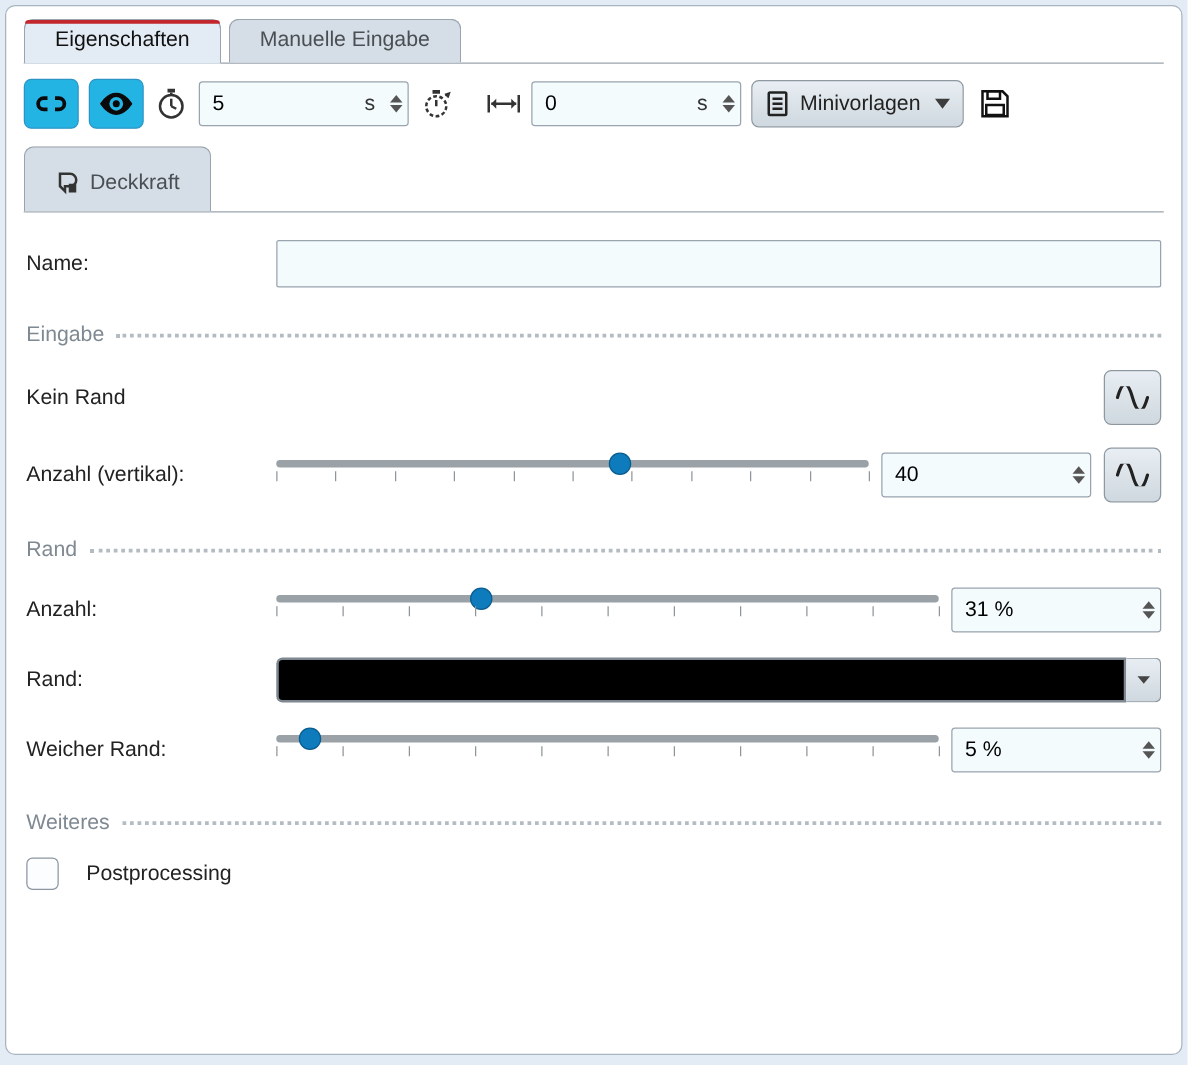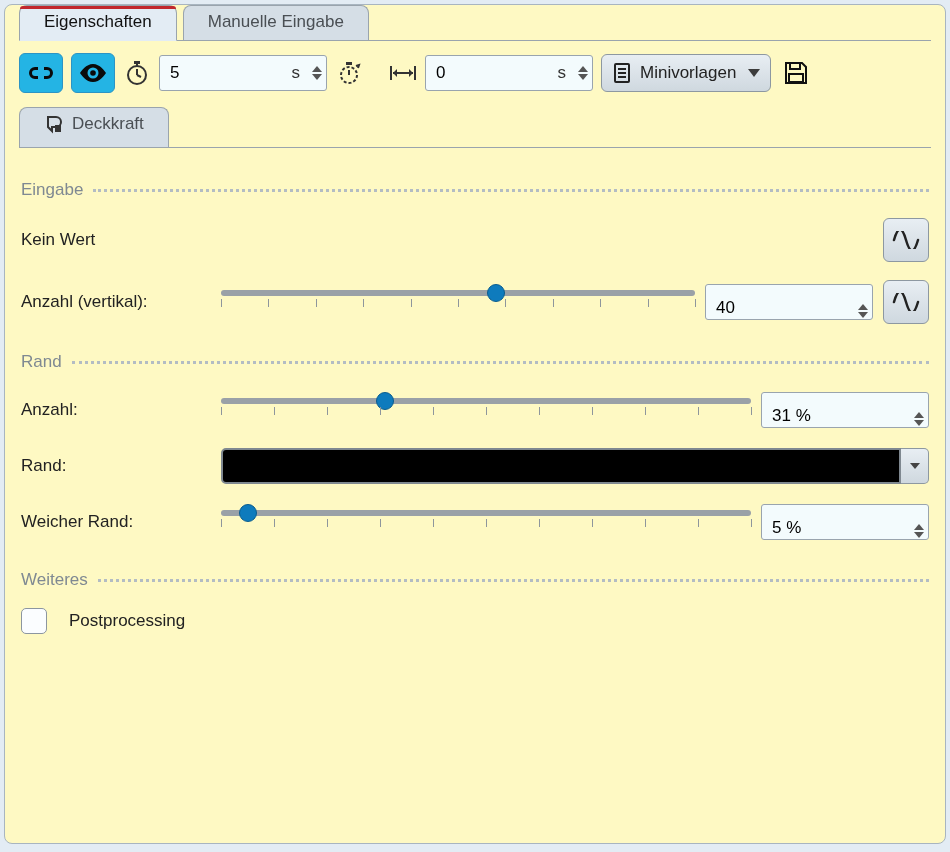--- a/index.html
+++ b/index.html
@@ -10,22 +10,22 @@
     background: #e3ecf4;
     color: #222;
     width: 950px;
     height: 852px;
     overflow: hidden;
   }
   .panel {
     border: 1px solid #a8b5c0;
     border-radius: 8px;
     margin: 4px;
-    padding: 0 14px 14px;
-    background: #fef9c3;
+    padding: 10px 14px 14px;
+    background: #ffffff;
     height: 840px;
   }
 
   
   .tabs { display: flex; align-items: flex-end; border-bottom: 1px solid #9aa4ad; }
   .tab {
     padding: 6px 24px 8px;
     border: 1px solid #9aa4ad;
     background: #d5dee6;
     border-bottom: none;
@@ -40,21 +40,21 @@
     color: #111;
     border-bottom: 1px solid #e3ecf4;
     margin-bottom: -1px;
   }
   .tab.active::before {
     content: "";
     position: absolute; left: 0; right: 0; top: 0; height: 3px;
     background: #c1272d;
     border-radius: 8px 8px 0 0;
   }
-  .tab-inner { display: inline-flex; align-items: center; gap: 8px; }
+  .tab-inner { display: inline-flex; align-items: center; gap: 8px; margin-top: 12px; }
 
   
   .toolbar { display: flex; align-items: center; gap: 8px; padding: 12px 0 14px; }
   .icon-btn {
     width: 44px; height: 40px;
     border: 1px solid #2c94c5;
     background: #24b4e4;
     border-radius: 6px;
     display: inline-flex; align-items: center; justify-content: center;
     cursor: pointer;
@@ -131,21 +131,21 @@
     background: #0e7bbd;
     border: 1px solid #0a5d8f;
   }
   .slider-ticks {
     position: relative; height: 10px; margin-top: 3px;
   }
   .slider-ticks span {
     position: absolute; top:0; width:1px; height:8px; background:#8e969c;
   }
 
-  .num-box { width: 130px; align-items: flex-end; }
+  .num-box { width: 130px; }
 
   .curve-btn {
     width: 46px; height: 44px;
     border: 1px solid #8d98a1;
     background: linear-gradient(#e8eef3,#cfd8df);
     border-radius: 6px;
     display: inline-flex; align-items: center; justify-content: center;
     cursor: pointer;
   }
 
@@ -276,28 +276,32 @@
           <path d="M4 3h8a5 5 0 010 10H8v4l-4-4V3z" fill="none" stroke="#333" stroke-width="2"></path>
           <rect x="11" y="11" width="6" height="7" fill="#333"></rect>
         </svg>
         <span>Deckkraft</span>
       </span>
     </div>
   </div>
 
   <div class="form">
 
+    <div class="row">
+      <div class="label">Name:</div>
+      <input class="text-input" value="" style="">
+    </div>
 
     <div class="section">
       <span>Eingabe</span>
       <span class="dots"></span>
     </div>
 
     <div class="row">
-      <div style="flex:1">Kein Wert</div>
+      <div style="flex:1">Kein Rand</div>
       <div class="curve-btn">
         <svg width="28" height="18" viewBox="0 0 28 18">
             <path d="M2 9c4-14 8-14 12 0s8 14 12 0" fill="none" stroke="#222" stroke-width="2.5" stroke-linecap="round"></path>
           </svg>
       </div>
     </div>
 
     <div class="row">
       <div class="label">Anzahl (vertikal):</div>
       <div class="slider-wrap">

